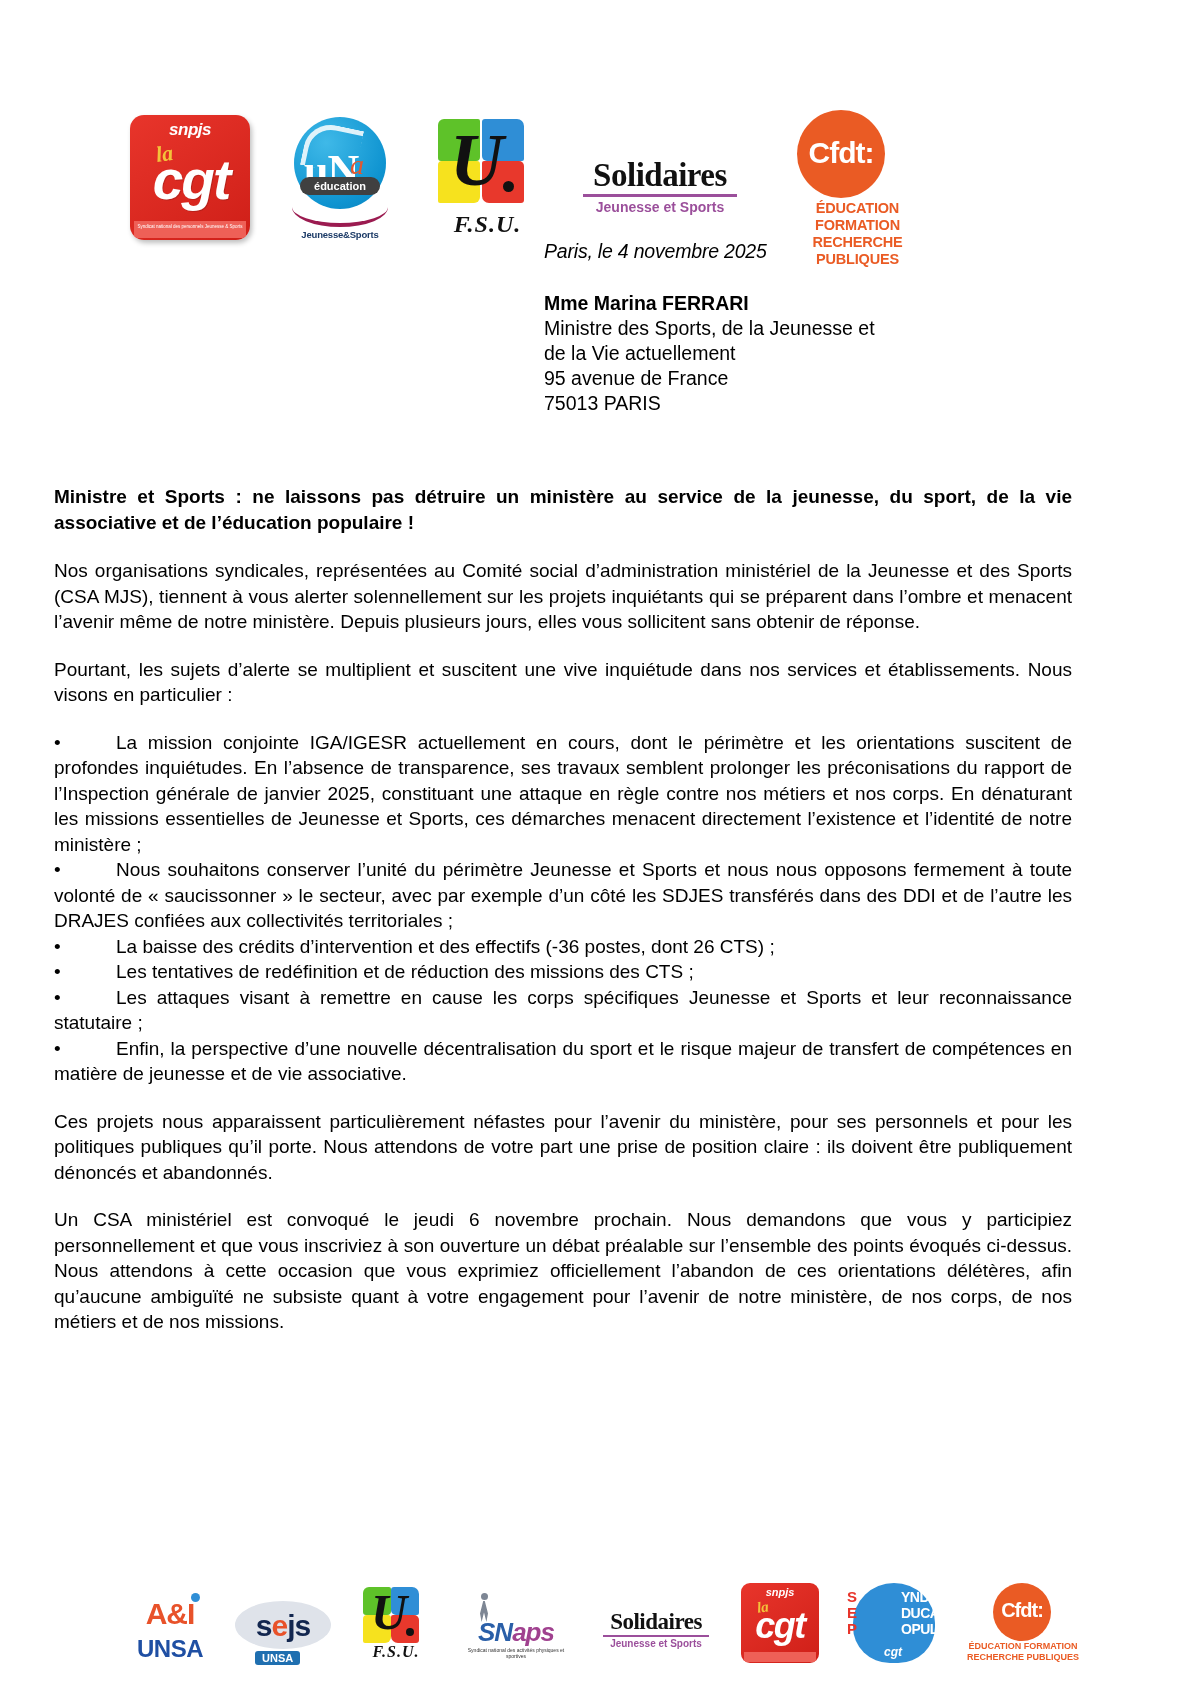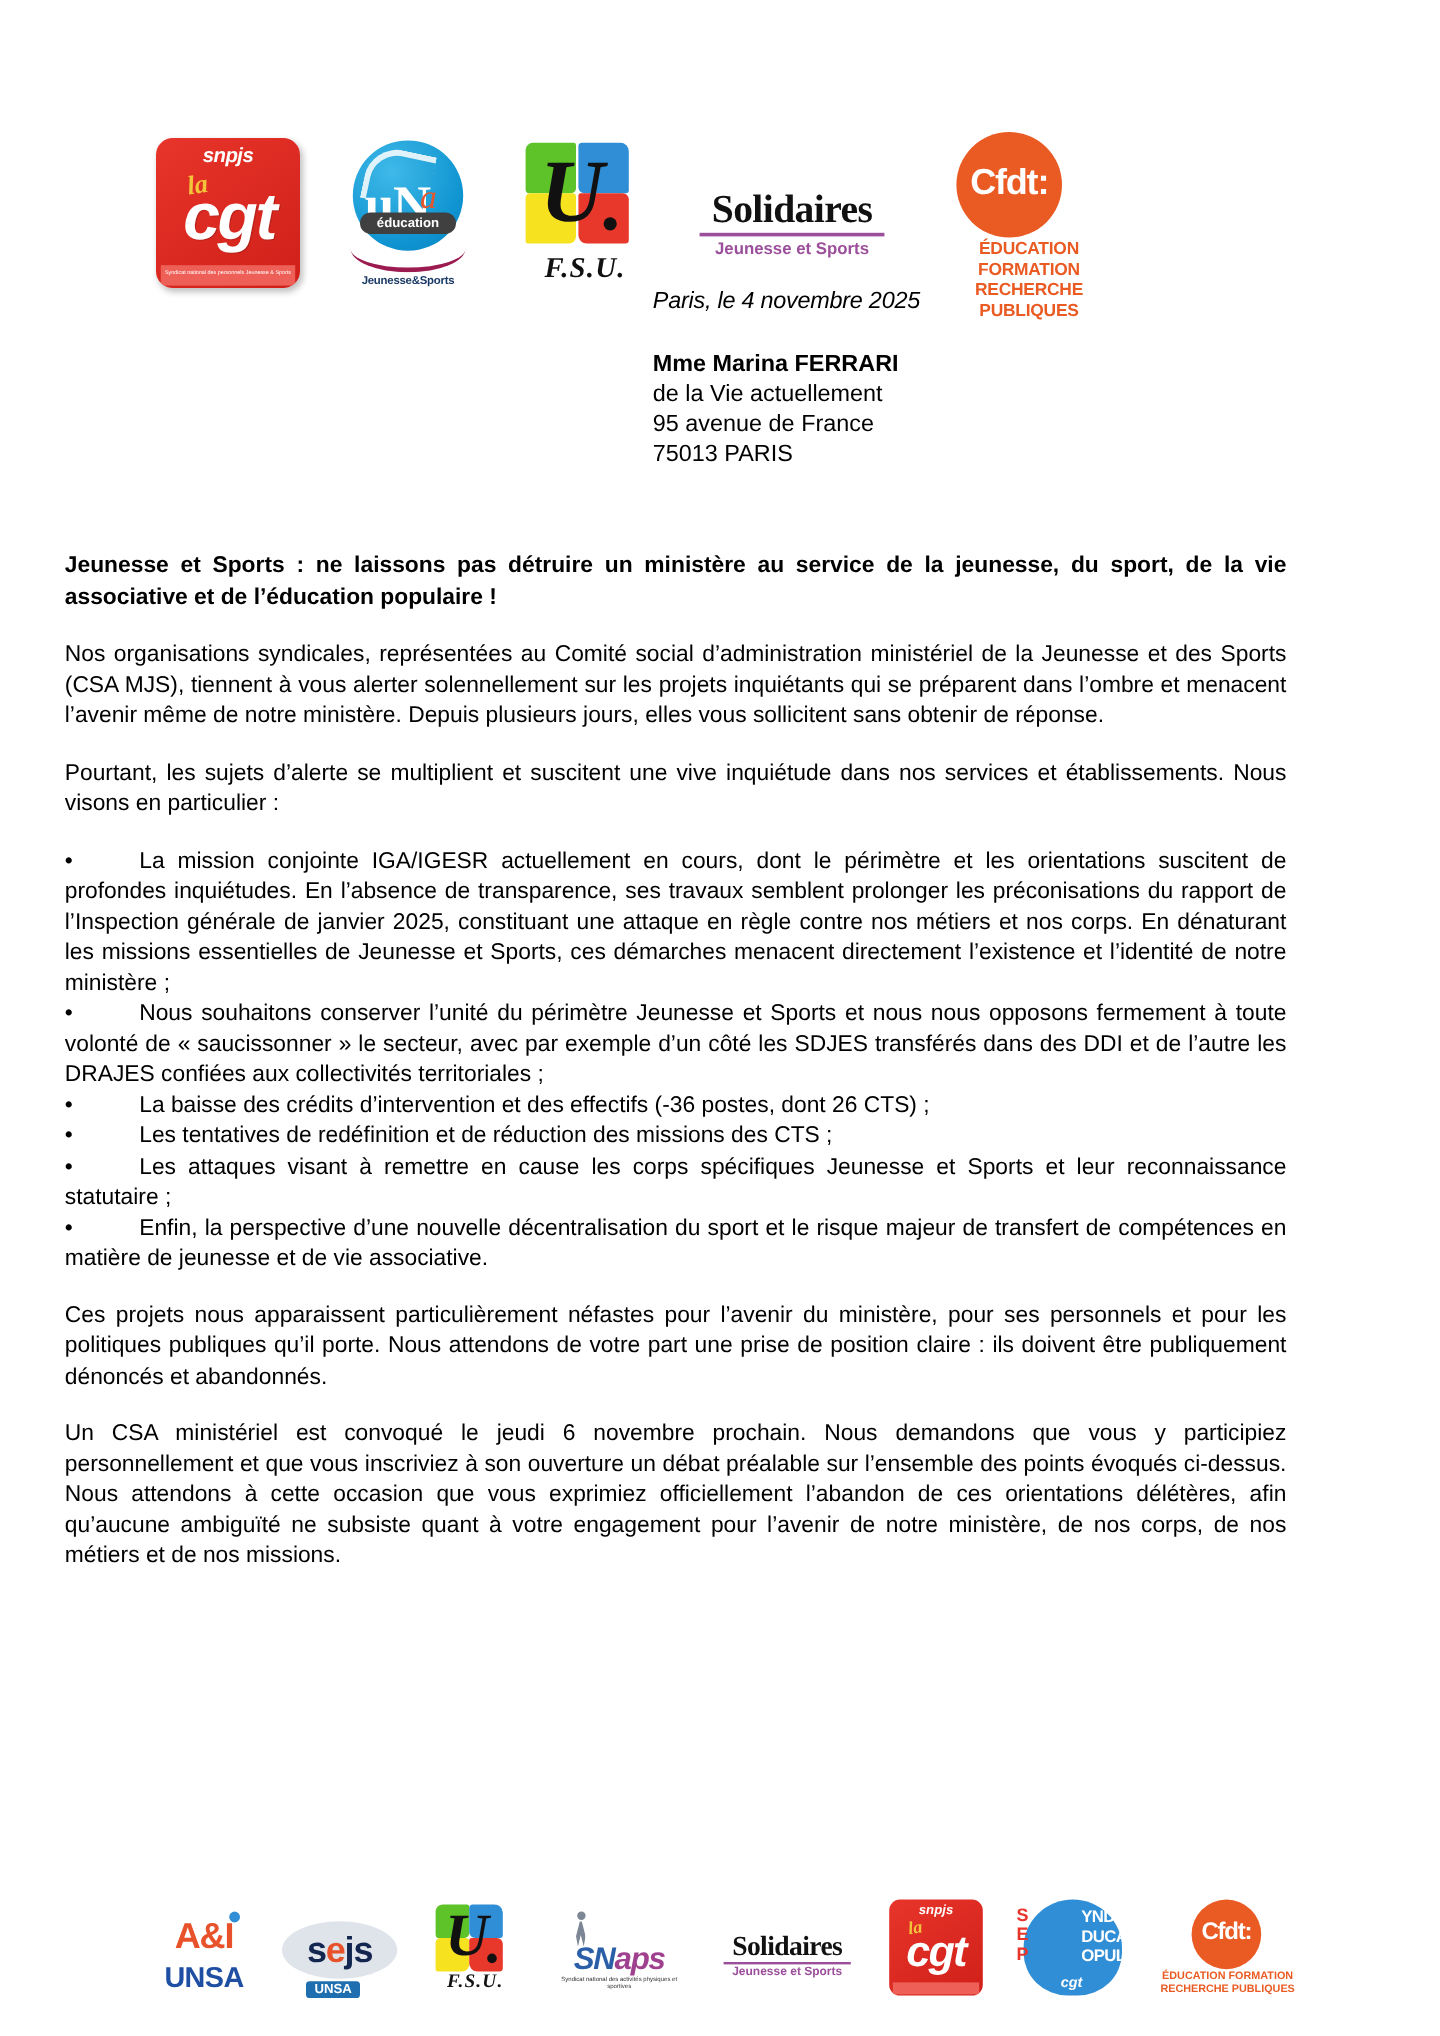--- a/index.html
+++ b/index.html
@@ -427,26 +427,27 @@
       </div>
     </div>
 
   </div>
 
   <div class="letter">
 
     <div class="addr-block">
       <div class="date-line">Paris, le 4 novembre 2025</div>
       <div class="recipient-name">Mme Marina FERRARI</div>
+      <div class="recipient-line">Ministre des Sports, de la Jeunesse et</div>
       <div class="recipient-line">de la Vie actuellement</div>
       <div class="recipient-line">95 avenue de France</div>
       <div class="recipient-line">75013 PARIS</div>
     </div>
 
-    <div class="subject">Jeunesse et Sports : ne laissons pas détruire un ministère au service de la jeunesse, du sport, de la vie associative et de l’éducation populaire !</div>
+    <div class="subject">Ministre et Sports : ne laissons pas détruire un ministère au service de la jeunesse, du sport, de la vie associative et de l’éducation populaire !</div>
 
     <p class="body">Nos organisations syndicales, représentées au Comité social d’administration ministériel de la Jeunesse et des Sports (CSA MJS), tiennent à vous alerter solennellement sur les projets inquiétants qui se préparent dans l’ombre et menacent l’avenir même de notre ministère. Depuis plusieurs jours, elles vous sollicitent sans obtenir de réponse.</p>
     <p class="body">Pourtant, les sujets d’alerte se multiplient et suscitent une vive inquiétude dans nos services et établissements. Nous visons en particulier :</p>
 
     <div class="bullets">
       <div class="bullet-item"><span class="b-mark">•</span><span class="b-gap"></span><span>La mission conjointe IGA/IGESR actuellement en cours, dont le périmètre et les orientations suscitent de profondes inquiétudes. En l’absence de transparence, ses travaux semblent prolonger les préconisations du rapport de l’Inspection générale de janvier 2025, constituant une attaque en règle contre nos métiers et nos corps. En dénaturant les missions essentielles de Jeunesse et Sports, ces démarches menacent directement l’existence et l’identité de notre ministère ;</span></div>
       <div class="bullet-item"><span class="b-mark">•</span><span class="b-gap"></span><span>Nous souhaitons conserver l’unité du périmètre Jeunesse et Sports et nous nous opposons fermement à toute volonté de « saucissonner » le secteur, avec par exemple d’un côté les SDJES transférés dans des DDI et de l’autre les DRAJES confiées aux collectivités territoriales ;</span></div>
       <div class="bullet-item"><span class="b-mark">•</span><span class="b-gap"></span><span>La baisse des crédits d’intervention et des effectifs (-36 postes, dont 26 CTS) ;</span></div>
       <div class="bullet-item"><span class="b-mark">•</span><span class="b-gap"></span><span>Les tentatives de redéfinition et de réduction des missions des CTS ;</span></div>
       <div class="bullet-item"><span class="b-mark">•</span><span class="b-gap"></span><span>Les attaques visant à remettre en cause les corps spécifiques Jeunesse et Sports et leur reconnaissance statutaire ;</span></div>

